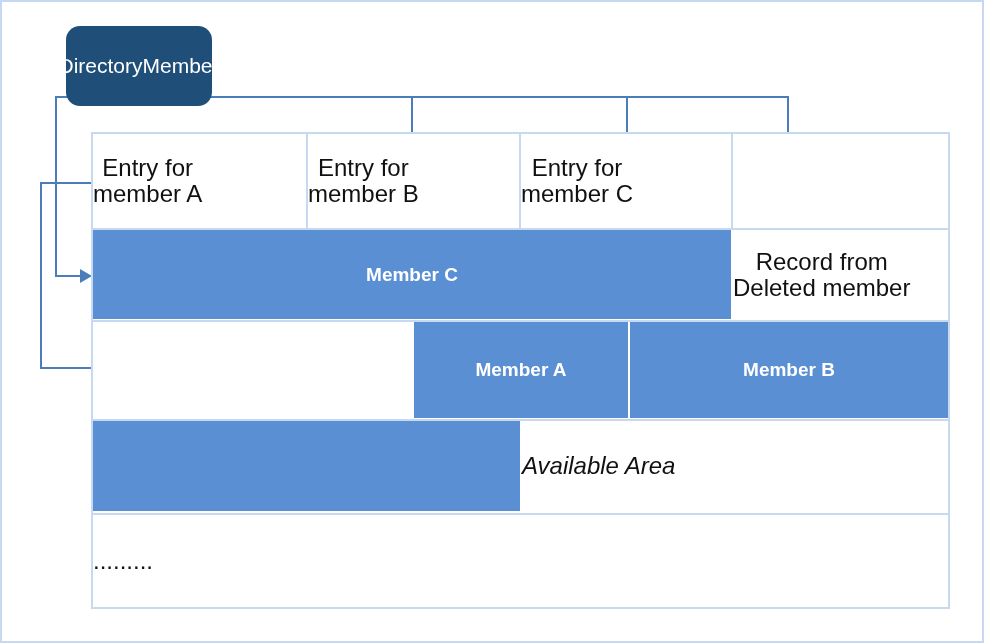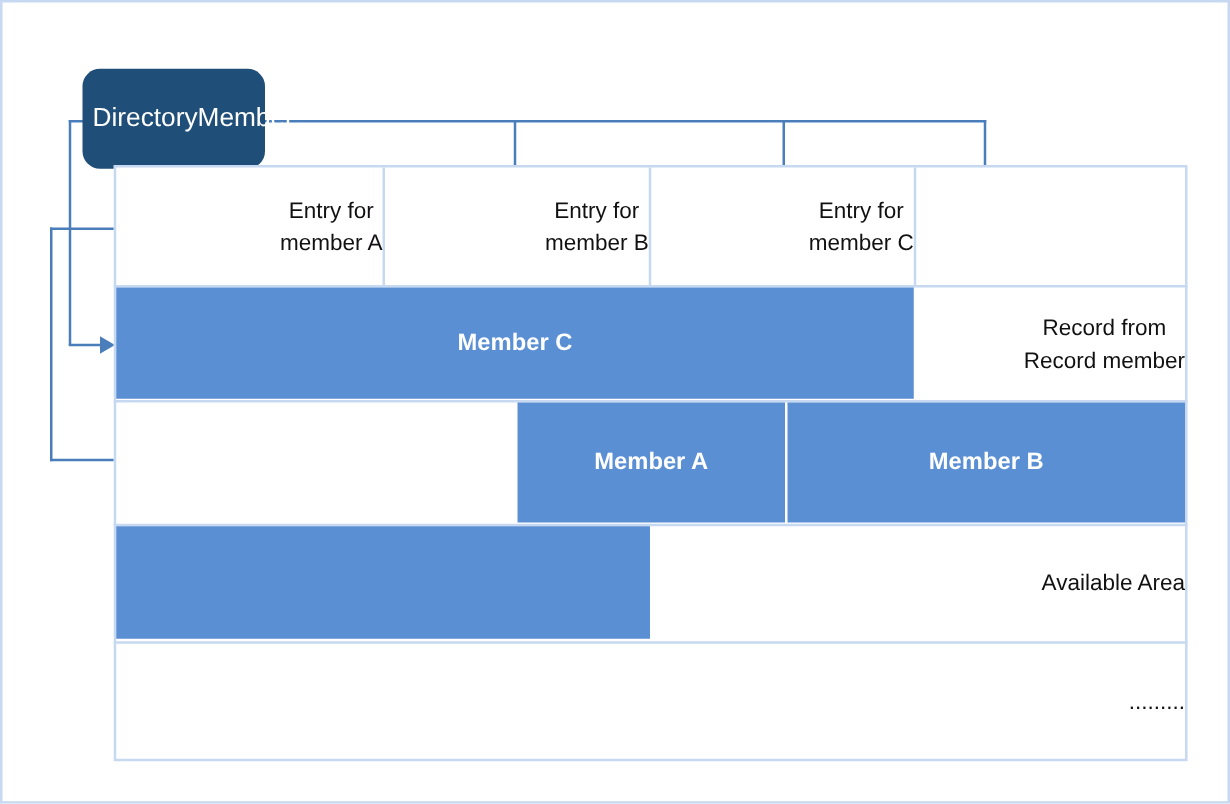--- a/index.html
+++ b/index.html
@@ -28,24 +28,24 @@
     top: 24px;
     width: 146px;
     height: 80px;
     background: #1f4e79;
     border-radius: 14px;
     color: #ffffff;
     font-size: 21px;
     line-height: 26px;
     display: flex;
     align-items: center;
+    justify-content: center;
     text-align: center;
     box-sizing: border-box;
     padding: 0 8px;
-    margin-top: 29px;
   }
 
   
   .table-frame {
     position: absolute;
     left: 89px;
     top: 130px;
     width: 859px;
     height: 477px;
     border: 2px solid #c6d9f1;
@@ -80,25 +80,25 @@
     align-items: center;
     justify-content: center;
     box-sizing: border-box;
     text-align: center;
   }
 
   
   .txt {
     position: absolute;
     color: #111111;
-    font-size: 18px;
+    font-size: 24px;
     line-height: 26px;
     display: flex;
     align-items: center;
-    justify-content: flex-end;
+    justify-content: flex-start;
     text-align: center;
     box-sizing: border-box;
   }
 
   
   .ln-h {
     position: absolute;
     height: 2px;
     background: #4a7ebb;
   }
@@ -189,36 +189,36 @@
     <span></span>
   </div>
 
   <div class="blk" style="left:91px; top:228px; width:638px; height:89px;">
     <span>Member C</span>
   </div>
 
   <div class="txt" style="left:731px; top:228px; width:215px; height:89px;">
     <div>
       <span>Record from</span><br>
-      <span>Record member</span>
+      <span>Deleted member</span>
     </div>
   </div>
 
   <div class="blk" style="left:412px; top:320px; width:214px; height:96px;">
     <span>Member A</span>
   </div>
 
   <div class="blk" style="left:628px; top:320px; width:318px; height:96px;">
     <span>Member B</span>
   </div>
 
   <div class="blk" style="left:91px; top:419px; width:427px; height:90px;">
   </div>
 
-  <div class="txt" style="left:520px; top:419px; width:426px; height:90px;">
+  <div class="txt" style="left:520px; top:419px; width:426px; height:90px;font-style:italic;">
     <span>Available Area</span>
   </div>
 
   <div class="txt" style="left:91px; top:513px; width:855px; height:92px;">
     <span>.........</span>
   </div>
 
 </div>
 
 </body></html>

